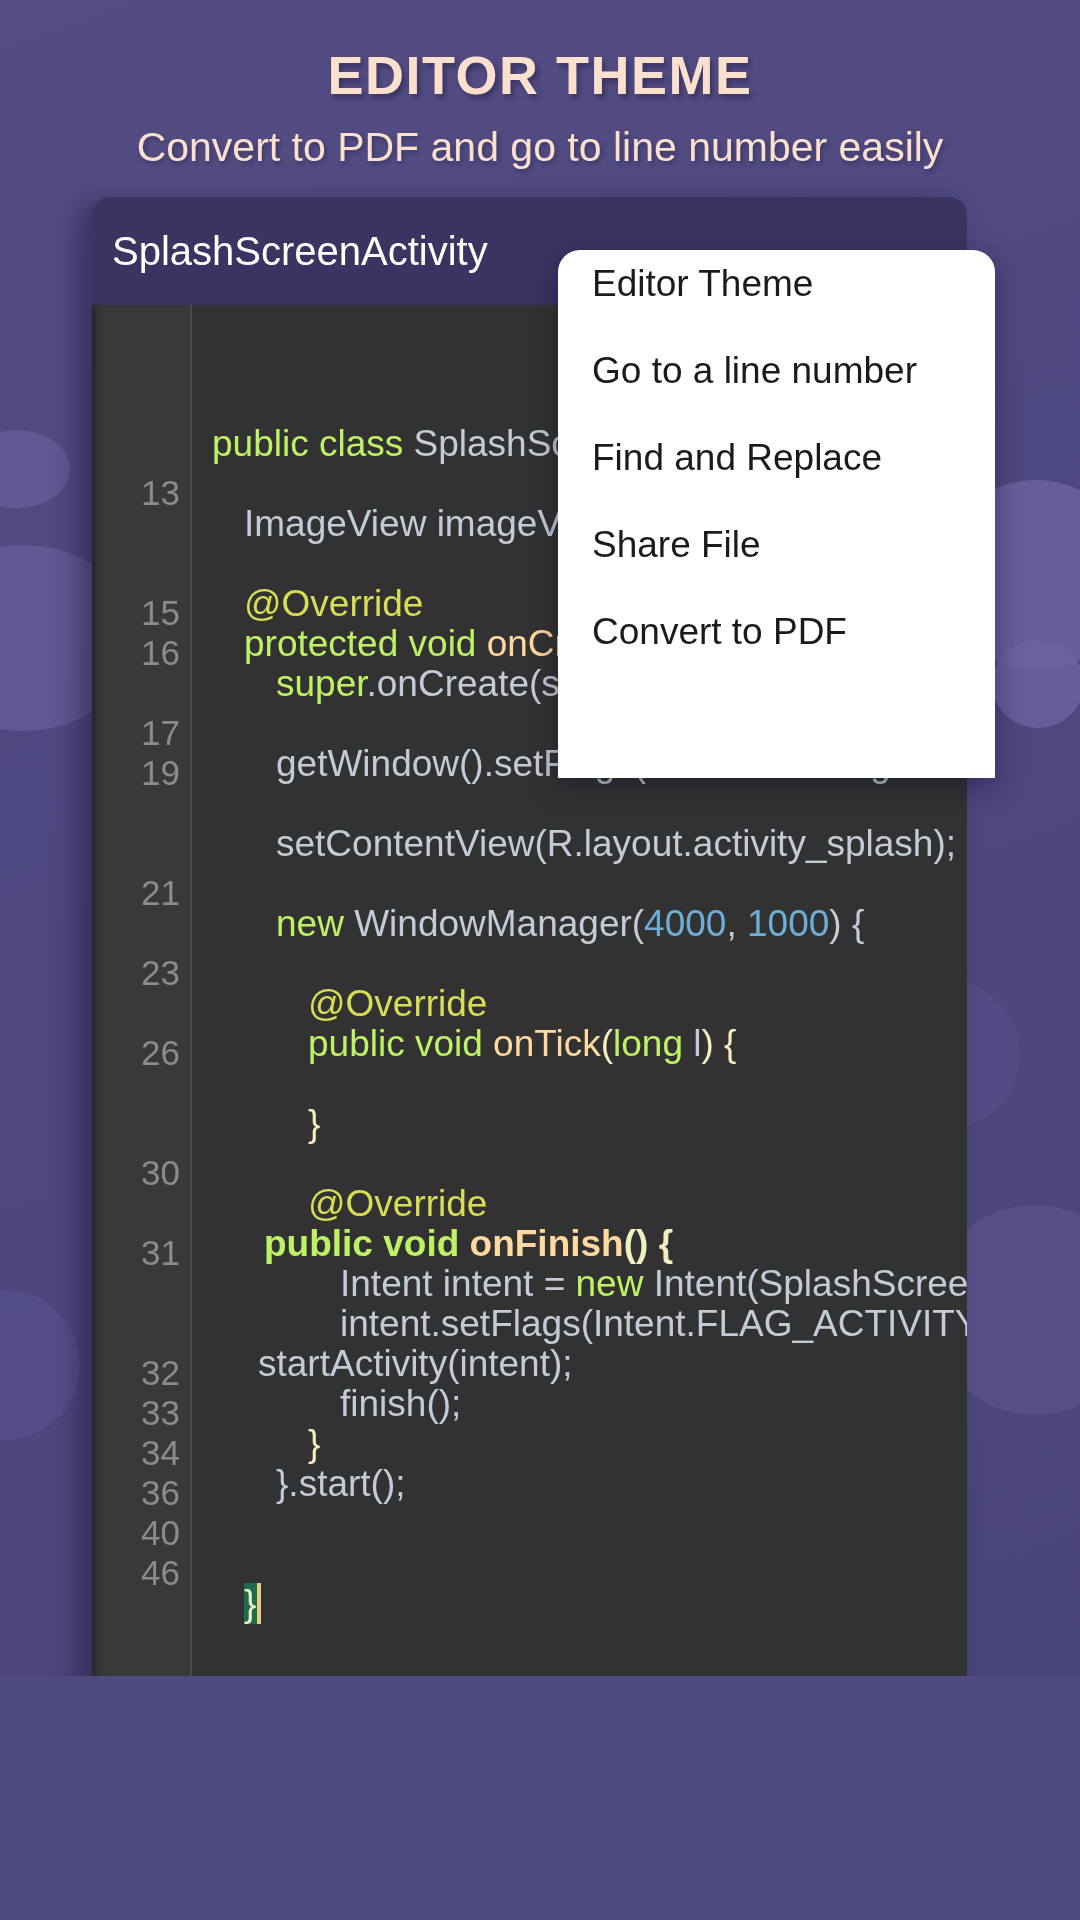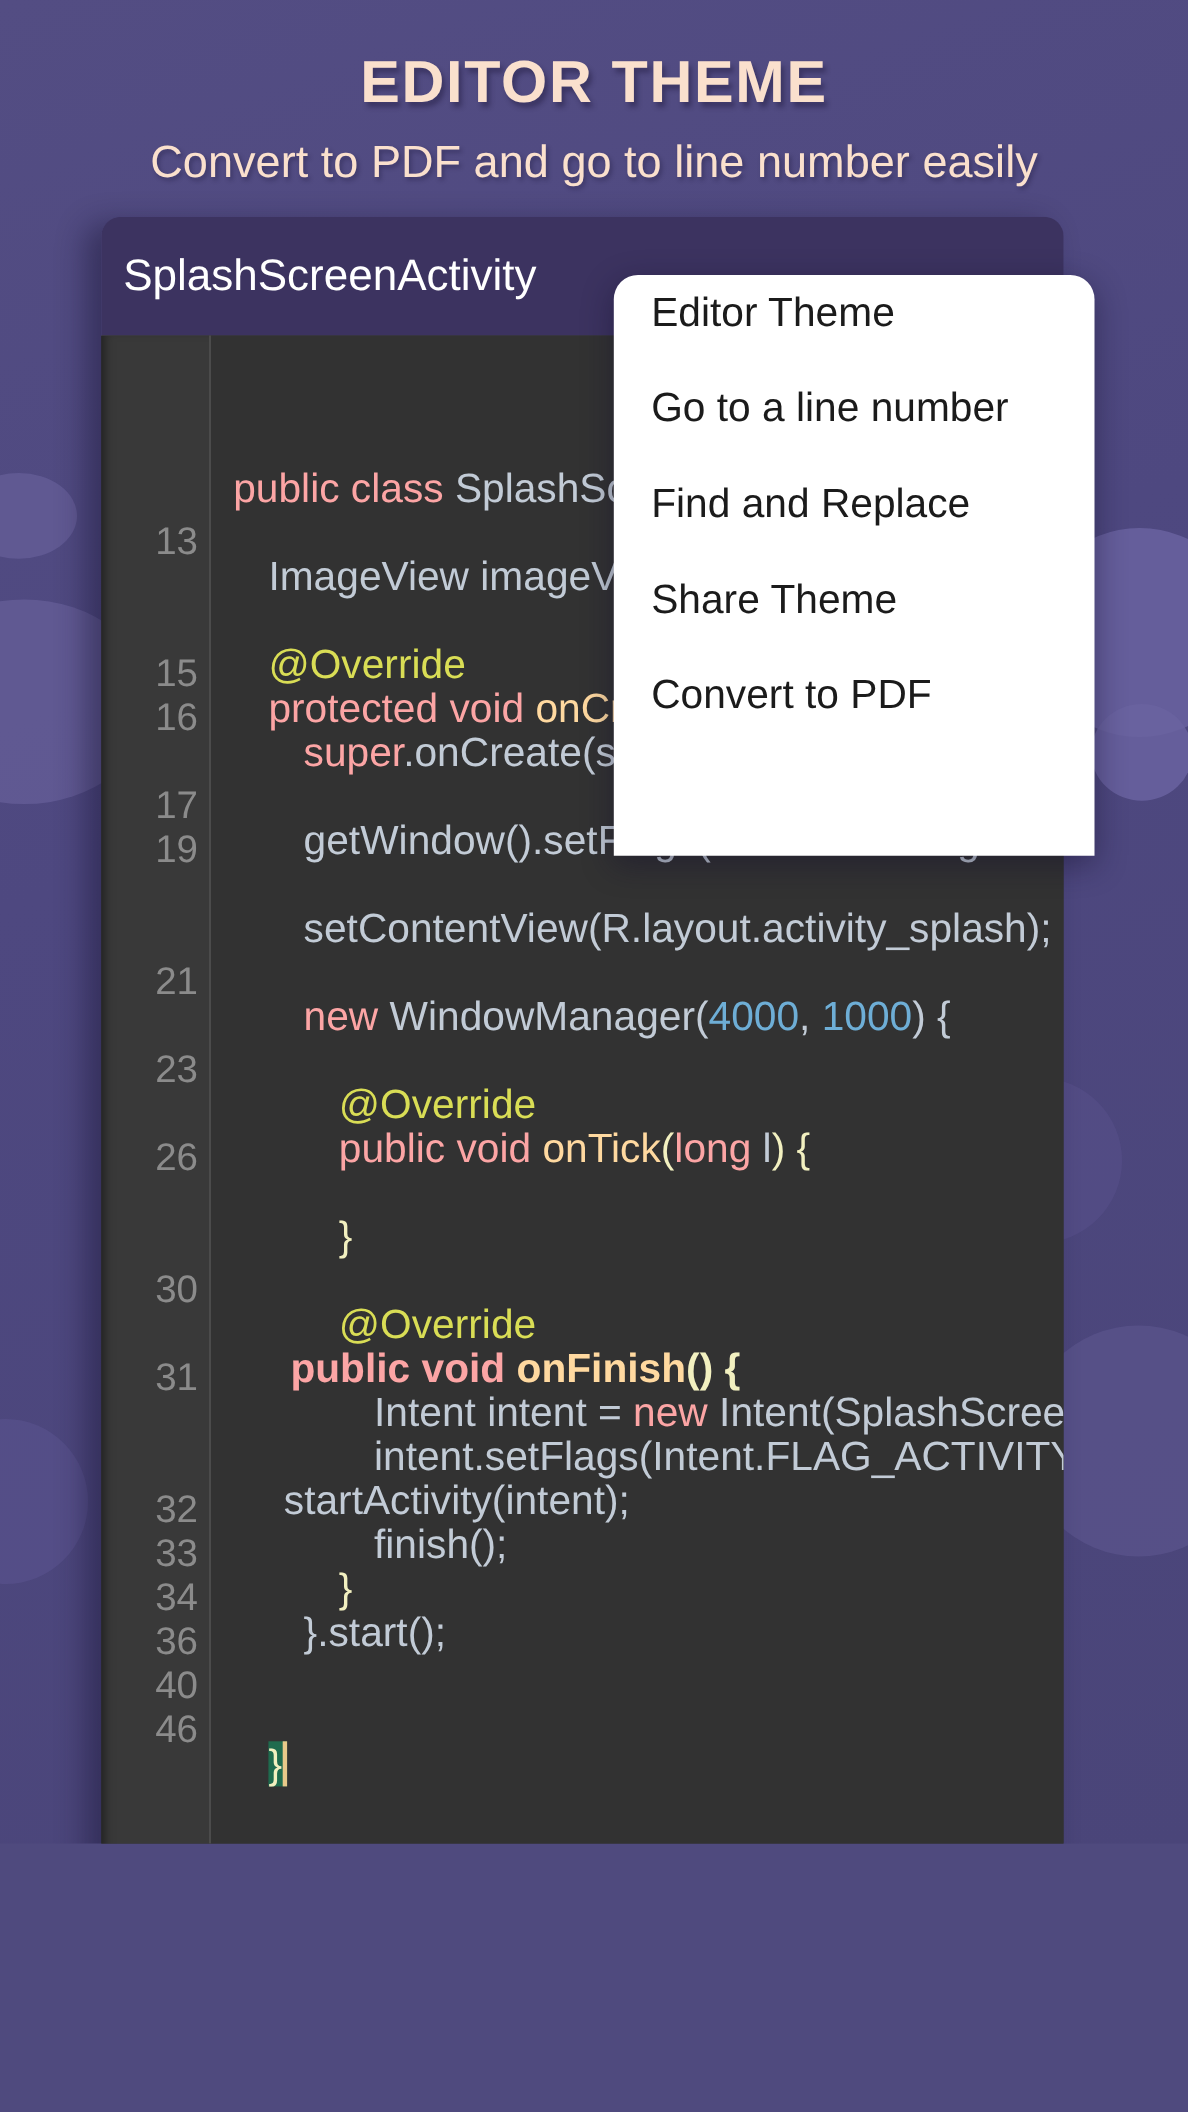--- a/index.html
+++ b/index.html
@@ -124,21 +124,21 @@
   .codeline {
     position: absolute;
     left: 0;
     white-space: nowrap;
     font-size: 37px;
     color: #c2cbd6;
     font-family: "Liberation Sans", sans-serif;
   }
 
   
-  .kw   { color: #fca5a5; }
+  .kw   { color: #bef264; }
   .ann  { color: #d9dd55; }
   .num  { color: #6eaed6; }
   .mth  { color: #ffd9a0; }
   .pun  { color: #f2f0c0; }
   .id   { color: #c2cbd6; }
   .brc-hl {
     color: #f2f0c0;
     background: #1f6b4e;
     border-right: 4px solid #e8c98a;
     padding-right: 1px;
@@ -232,17 +232,17 @@
           <div class="codeline" style="top: 1278px; padding-left: 52px;"><span class="brc-hl">}</span></div>
         </div>
     </div>
 
   </div>
 
   <div id="menu">
       <div class="menu-item" style="top: 13px;">Editor Theme</div>
       <div class="menu-item" style="top: 187px;">Find and Replace</div>
       <div class="menu-item" style="top: 100px;">Go to a line number</div>
-      <div class="menu-item" style="top: 274px;">Share Theme</div>
+      <div class="menu-item" style="top: 274px;">Share File</div>
       <div class="menu-item" style="top: 361px;">Convert to PDF</div>
     </div>
 
 </div>
 
 </body></html>

